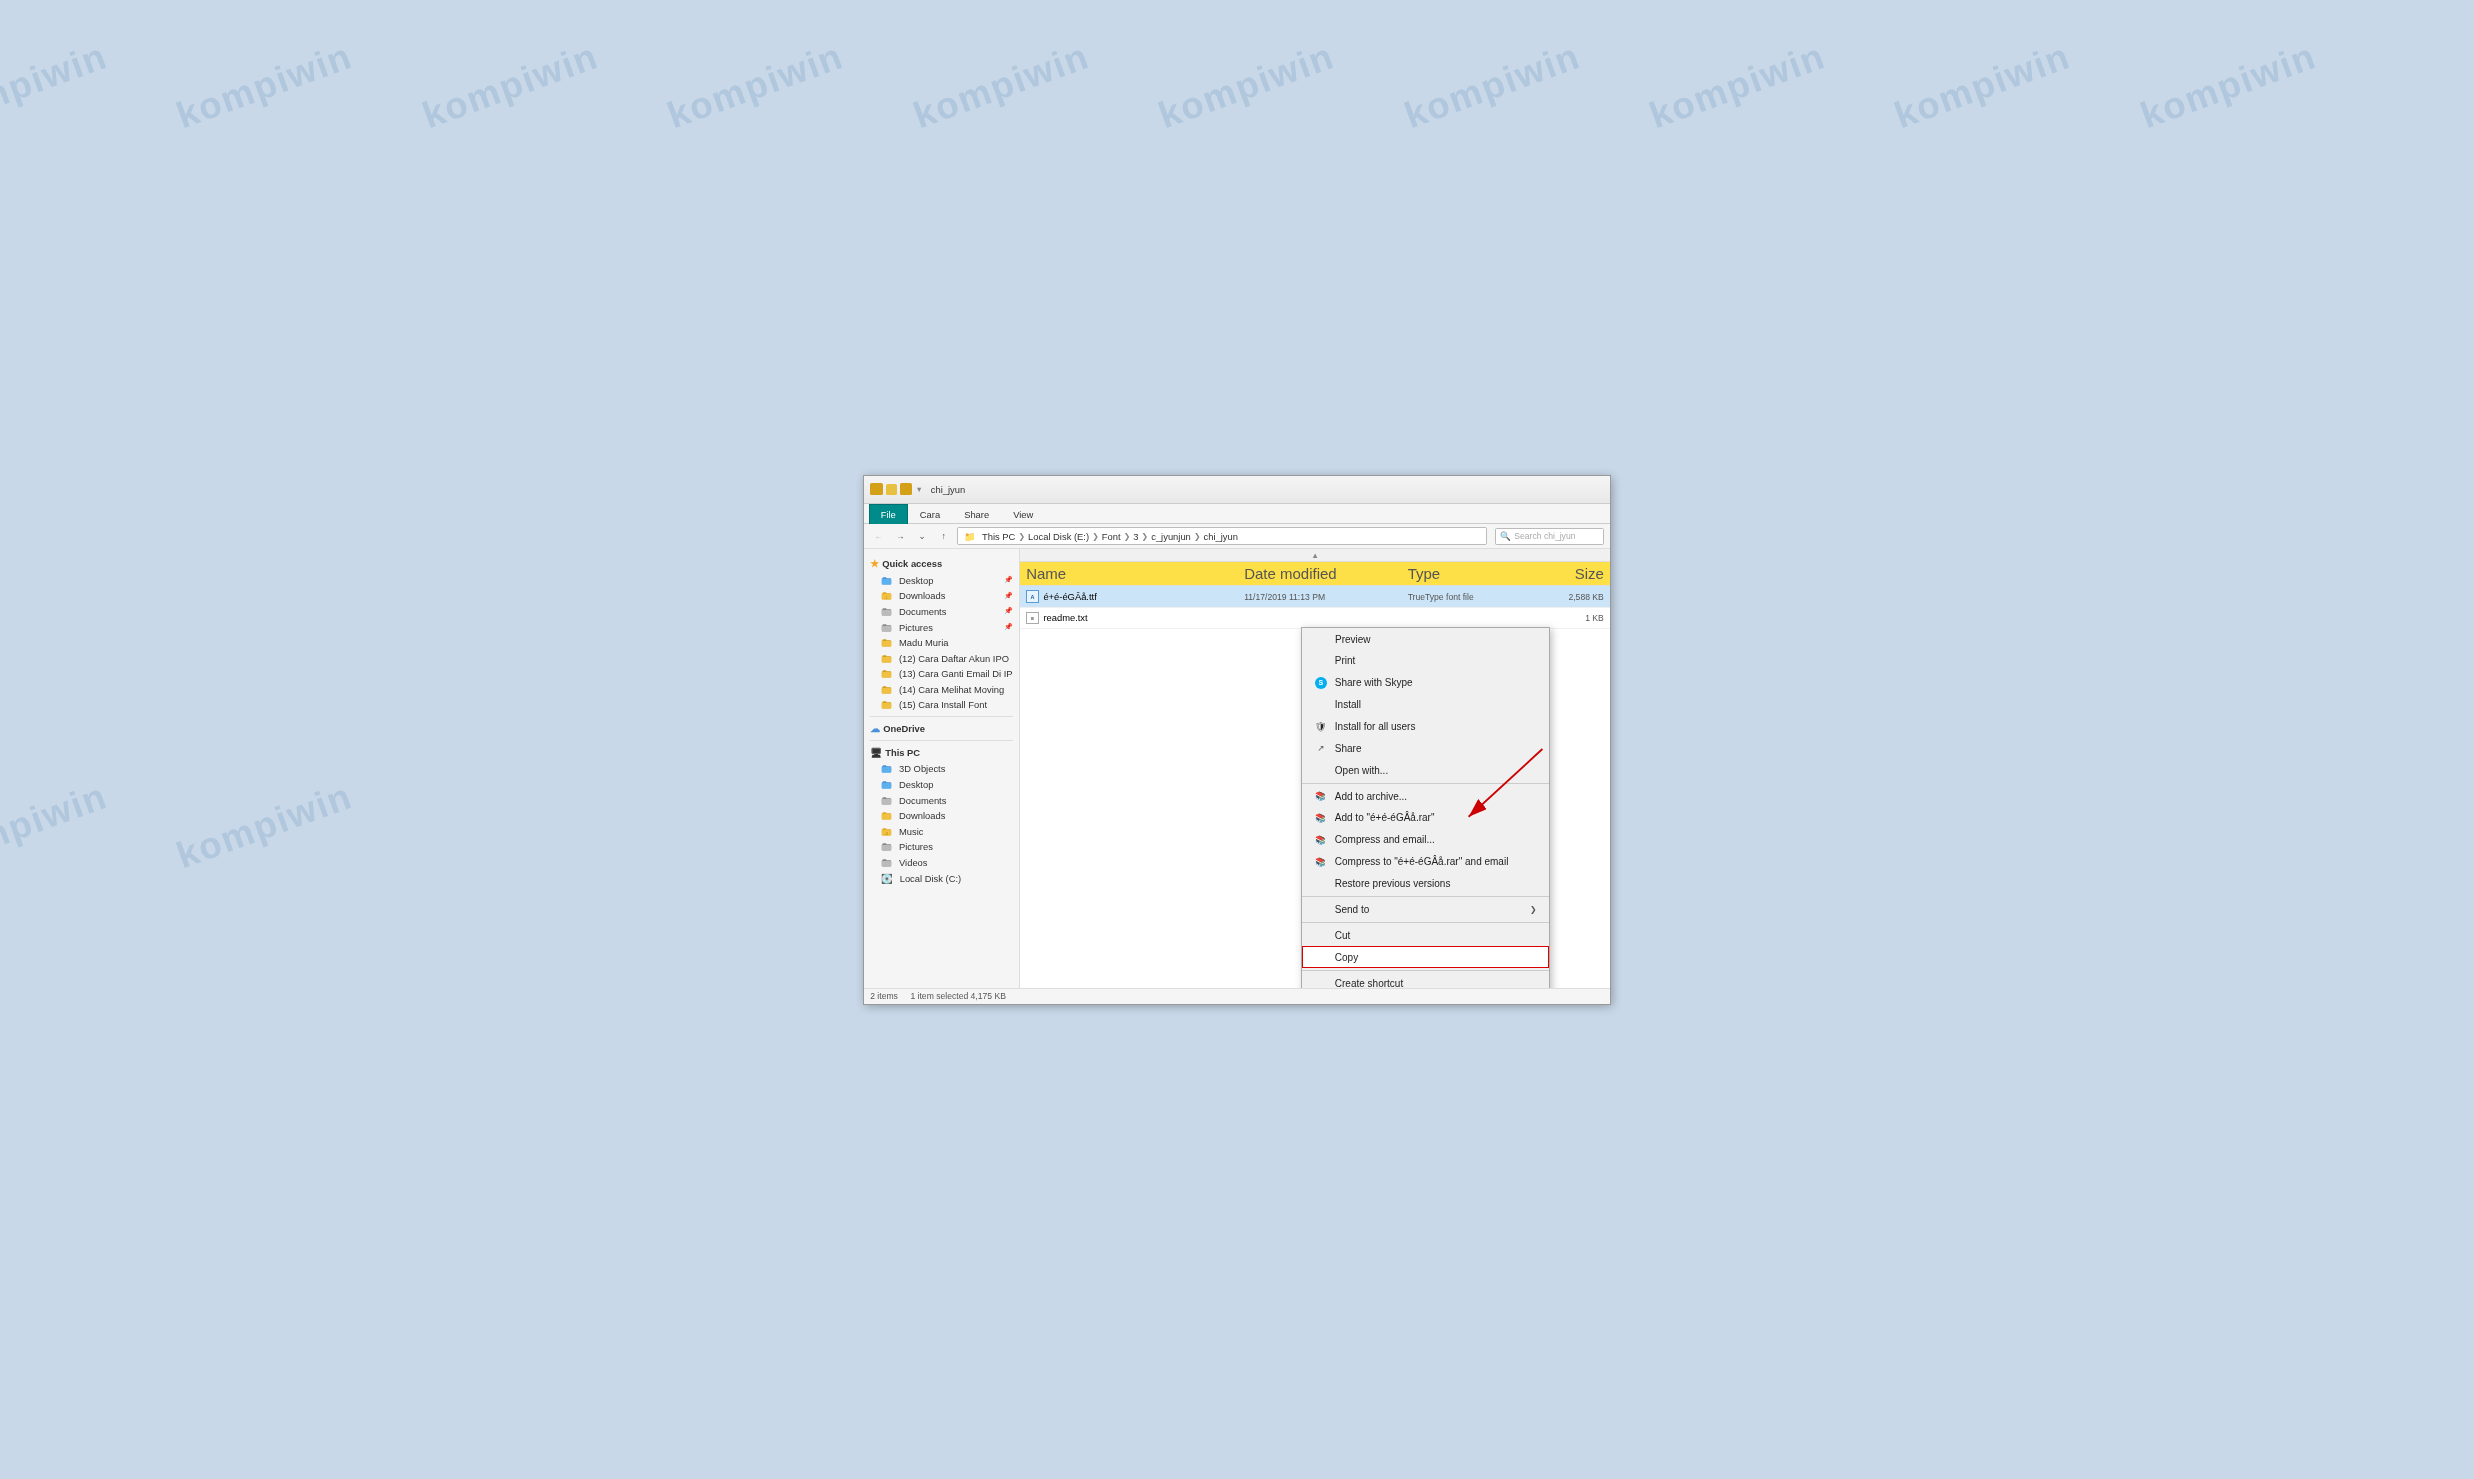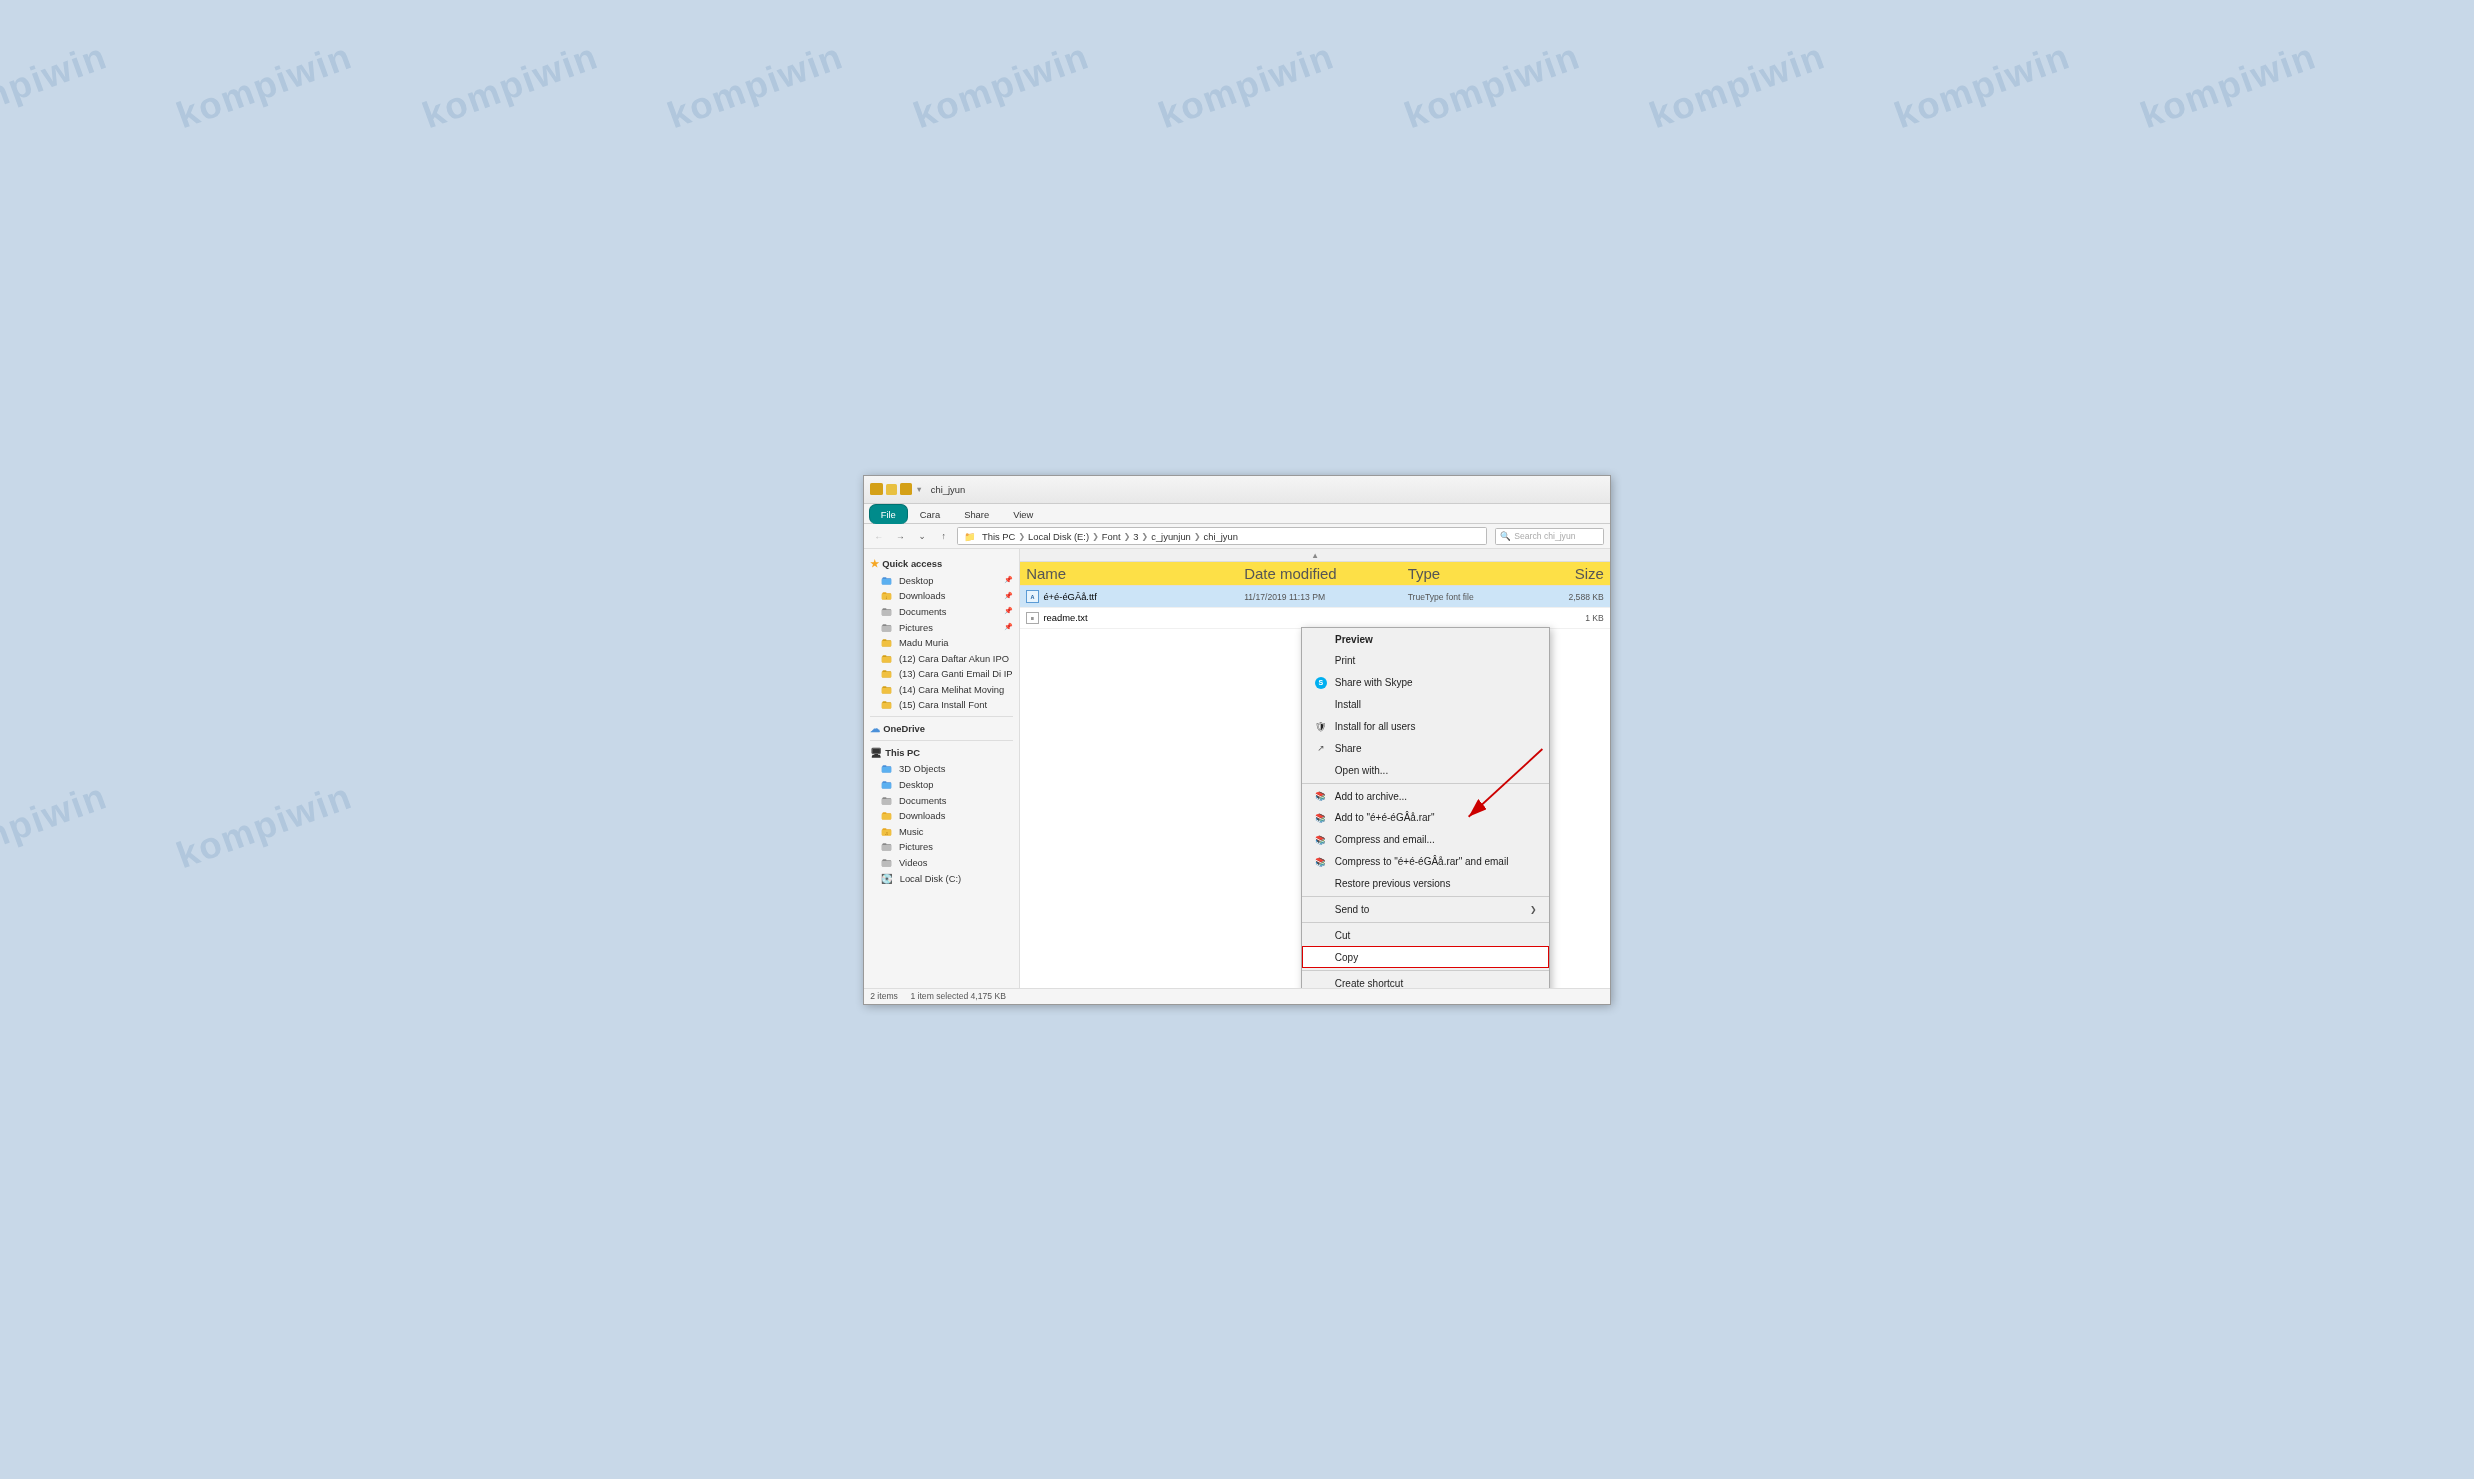--- a/index.html
+++ b/index.html
@@ -90,21 +90,20 @@
       cursor: pointer;
       border: 0.8px solid transparent;
       border-bottom: none;
       position: relative;
       top: 0.8px;
     }
     .ribbon-tab.active {
       background: #008b8b;
       color: white;
       border-color: #007070;
-      border-radius: 7px;
     }
     .ribbon-tab:not(.active) {
       color: #333;
     }
     
     .address-bar {
       background: #f5f5f5;
       border-bottom: 0.8px solid #ddd;
       padding: 3.1px 6.2px;
       display: flex;
@@ -265,21 +264,21 @@
     .ctx-item {
       padding: 4.7px 12.5px;
       cursor: pointer;
       display: flex;
       align-items: center;
       gap: 7.8px;
       color: #222;
       position: relative;
       white-space: nowrap;
     }
-    .ctx-item.bold { font-weight: bold; gap: 8px; }
+    .ctx-item.bold { font-weight: normal; gap: 8px; }
     .ctx-item.highlighted {
       background: white;
       outline: 1.6px solid #d00;
       outline-offset: -1.6px;
     }
     .ctx-divider {
       height: 0.8px;
       background: #ccc;
       margin: 1.6px 0;
     }

